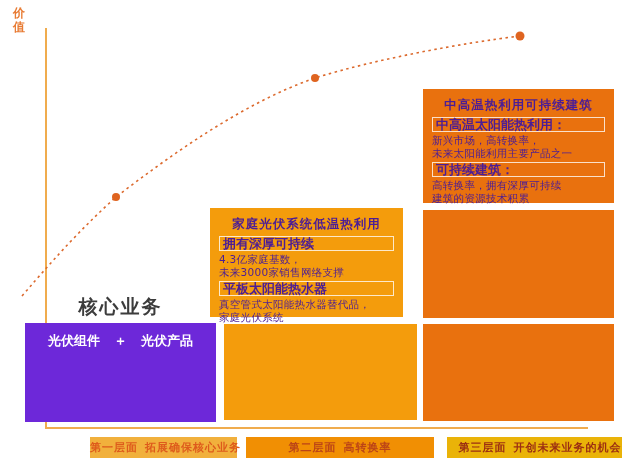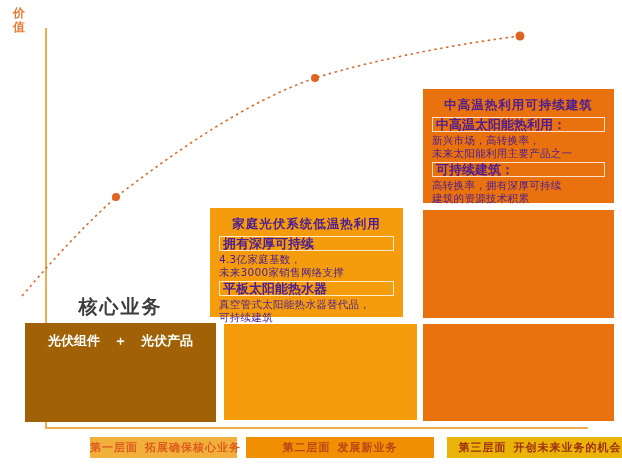--- a/index.html
+++ b/index.html
@@ -17,21 +17,21 @@
   .curve-svg{position:absolute;left:0;top:0;pointer-events:none;}
 
   
   .sec-title{position:absolute;font-size:19px;font-weight:bold;color:#3C3C3C;text-align:center;letter-spacing:2px;}
   .t1{left:25px;top:294px;width:191px;}
   .t2{left:224px;top:180px;width:193px;}
   .t3{left:423px;top:61px;width:191px;margin-top:39px;}
 
   
   .blk{position:absolute;box-sizing:border-box;}
-  .c1{background:#a16207;}
+  .c1{background:#6d28d9;}
   .c2{background:#F49C0C;}
   .c3{background:#E9710E;}
   .box1{left:25px;top:323px;width:191px;height:99px;}
   .box2-card{left:210px;top:208px;width:193px;height:109px;}
   .box2-low{left:224px;top:324px;width:193px;height:96px;}
   .box3-card{left:423px;top:89px;width:191px;height:114px;}
   .box3-mid{left:423px;top:210px;width:191px;height:108px;}
   .box3-low{left:423px;top:324px;width:191px;height:97px;}
 
   .box1-row{display:flex;justify-content:center;gap:14px;padding-top:9px;color:#fff;font-weight:bold;font-size:13px;}
@@ -76,39 +76,39 @@
     </div>
   </div>
 
   <div class="blk c2 box2-card card">
     <div class="card-heading">家庭光伏系统低温热利用</div>
     <span class="card-label">拥有深厚可持续</span>
     <div class="card-line">4.3亿家庭基数，</div>
     <div class="card-line">未来3000家销售网络支撑</div>
     <span class="card-label">平板太阳能热水器</span>
     <div class="card-line">真空管式太阳能热水器替代品，</div>
-    <div class="card-line">可持续建筑</div>
+    <div class="card-line">家庭光伏系统</div>
   </div>
   <div class="blk c2 box2-low"></div>
 
   <div class="blk c3 box3-card card">
     <div class="card-heading">中高温热利用可持续建筑</div>
     <span class="card-label">中高温太阳能热利用：</span>
     <div class="card-line">新兴市场，高转换率，</div>
     <div class="card-line">未来太阳能利用主要产品之一</div>
     <span class="card-label">可持续建筑：</span>
     <div class="card-line">高转换率，拥有深厚可持续</div>
     <div class="card-line">建筑的资源技术积累</div>
   </div>
   <div class="blk c3 box3-mid"></div>
   <div class="blk c3 box3-low"></div>
 
   <div class="fbar f1">
     <span class="phase">第一层面</span><span>拓展确保核心业务</span>
   </div>
   <div class="fbar f2">
-    <span class="phase">第二层面</span><span>发展新业务</span>
+    <span class="phase">第二层面</span><span>高转换率</span>
   </div>
   <div class="fbar f3">
     <span class="phase">第三层面</span><span>开创未来业务的机会</span>
   </div>
 
 </div>
 
 </body></html>

